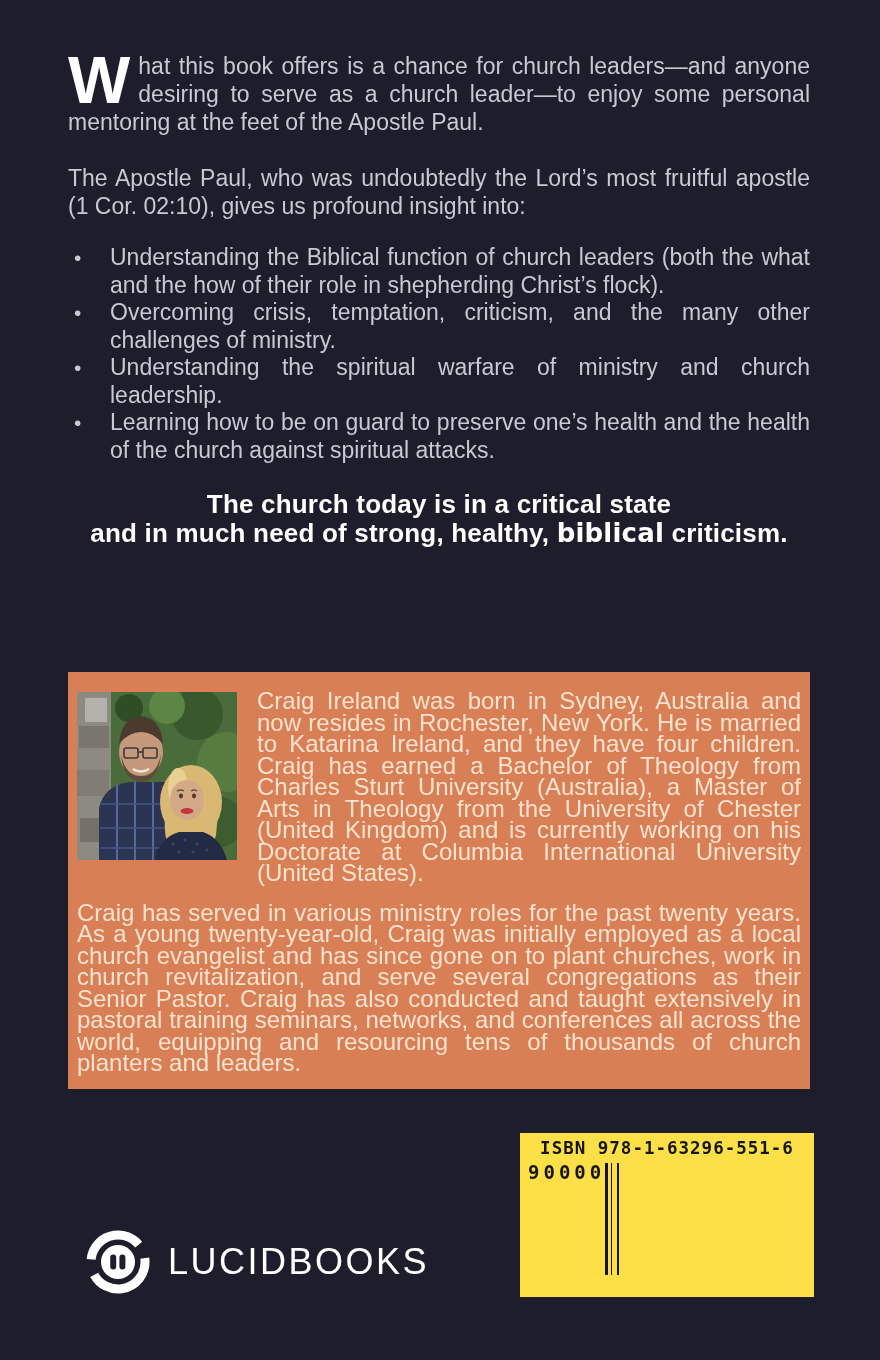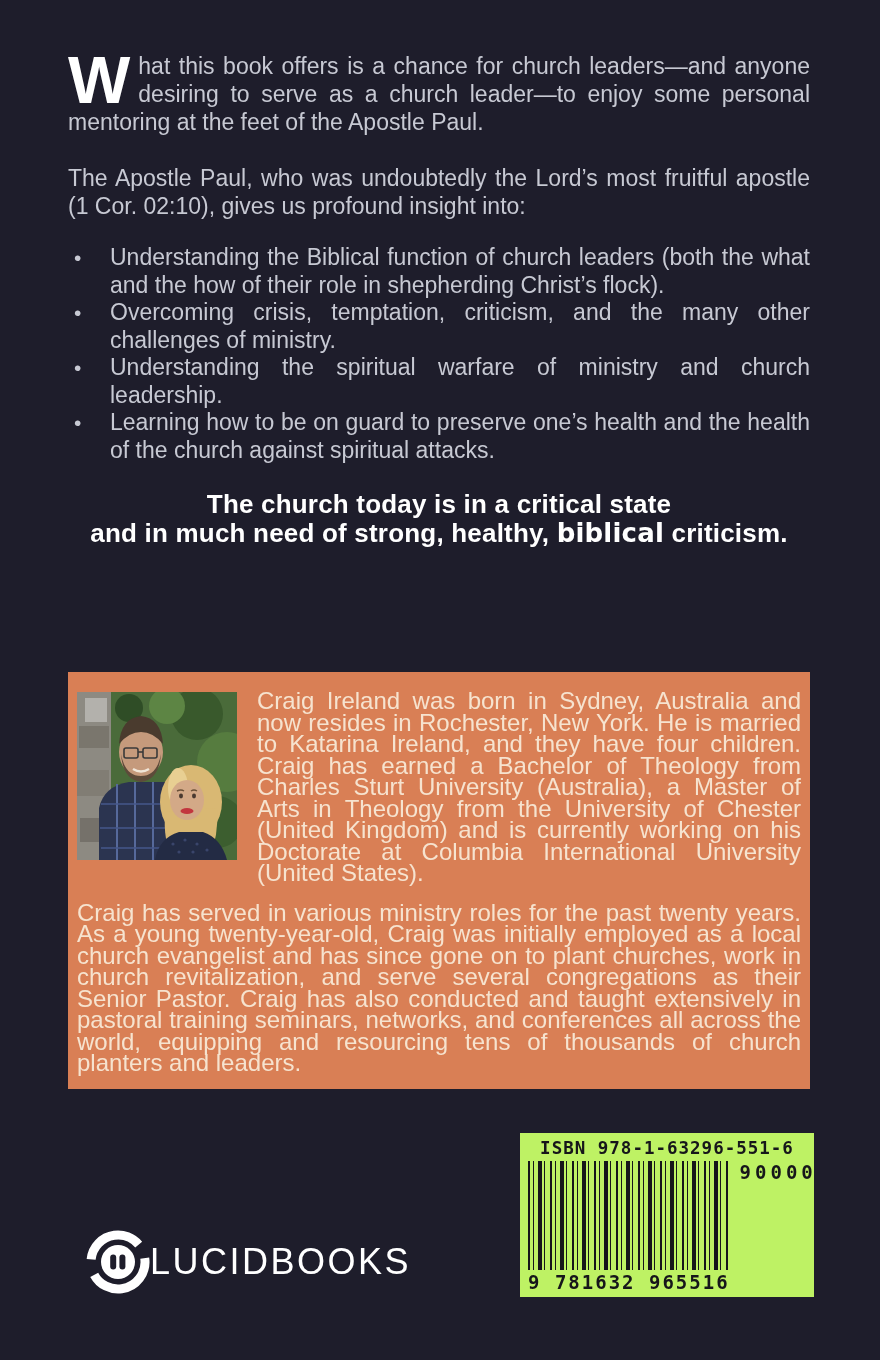--- a/index.html
+++ b/index.html
@@ -65,21 +65,21 @@
     float:left;
     width:160px;height:168px;
     margin:2px 20px 6px 0;
     background:#44632f;
   }
   .bio-box p{margin:0 0 18px 0;}
   .bio-box p:last-child{margin-bottom:0;}
   
   .barcode-box{
     position:absolute;left:520px;top:1133px;width:294px;height:164px;
-    background:#bef264;
+    background:#fde047;
     box-sizing:border-box;
     padding:5px 8px 4px 8px;
     display:flex;flex-direction:column;
     color:#16161a;
   }
   .isbn-line{
     font-family:"DejaVu Sans Mono",monospace;
     font-weight:bold;font-size:17.5px;
     letter-spacing:1px;text-align:center;
     white-space:nowrap;
@@ -104,21 +104,21 @@
     letter-spacing:4px;text-align:center;
   }
   .bars-addon{
     flex:1;margin-top:2px;
     background:
       repeating-linear-gradient(90deg,#16161a 0 3px,transparent 3px 6px,#16161a 6px 7px,transparent 7px 12px,#16161a 12px 14px,transparent 14px 17px);
   }
   
   .logo{
     position:absolute;left:86px;top:1230px;
-    display:flex;align-items:center;
+    display:flex;align-items:center;gap:18px;
   }
   .logo-text{
     color:#ffffff;
     font-size:36px;
     letter-spacing:2.5px;
     font-weight:400;
   }
 </style>
 </head>
 <body>
@@ -181,24 +181,20 @@
         <circle cx="130" cy="158" r="1.6" fill="#3a456b"></circle>
       </svg>
     </div>
     <p>Craig Ireland was born in Sydney, Australia and now resides in Rochester, New York. He is married to Katarina Ireland, and they have four children. Craig has earned a Bachelor of Theology from Charles Sturt University (Australia), a Master of Arts in Theology from the University of Chester (United Kingdom) and is currently working on his Doctorate at Columbia International University (United States).</p>
     <p>Craig has served in various ministry roles for the past twenty years. As a young twenty-year-old, Craig was initially employed as a local church evangelist and has since gone on to plant churches, work in church revitalization, and serve several congregations as their Senior Pastor. Craig has also conducted and taught extensively in pastoral training seminars, networks, and conferences all across the world, equipping and resourcing tens of thousands of church planters and leaders.</p>
   </div>
 
   <div class="barcode-box">
     <div class="isbn-line">ISBN 978-1-63296-551-6</div>
     <div class="barcode-main">
-      <div class="ean-left">
-        <div class="bars-left"></div>
-        <div class="ean-digits">9 781632 965516</div>
-      </div>
       <div class="addon-right">
         <div class="addon-num">90000</div>
         <div class="bars-addon"></div>
       </div>
     </div>
   </div>
 
   <div class="logo">
     <svg width="64" height="64" viewBox="0 0 64 64" xmlns="http://www.w3.org/2000/svg">
       <circle cx="32" cy="32" r="27" fill="none" stroke="#ffffff" stroke-width="9" stroke-dasharray="75 16 63 16" transform="rotate(-8 32 32)"></circle>

